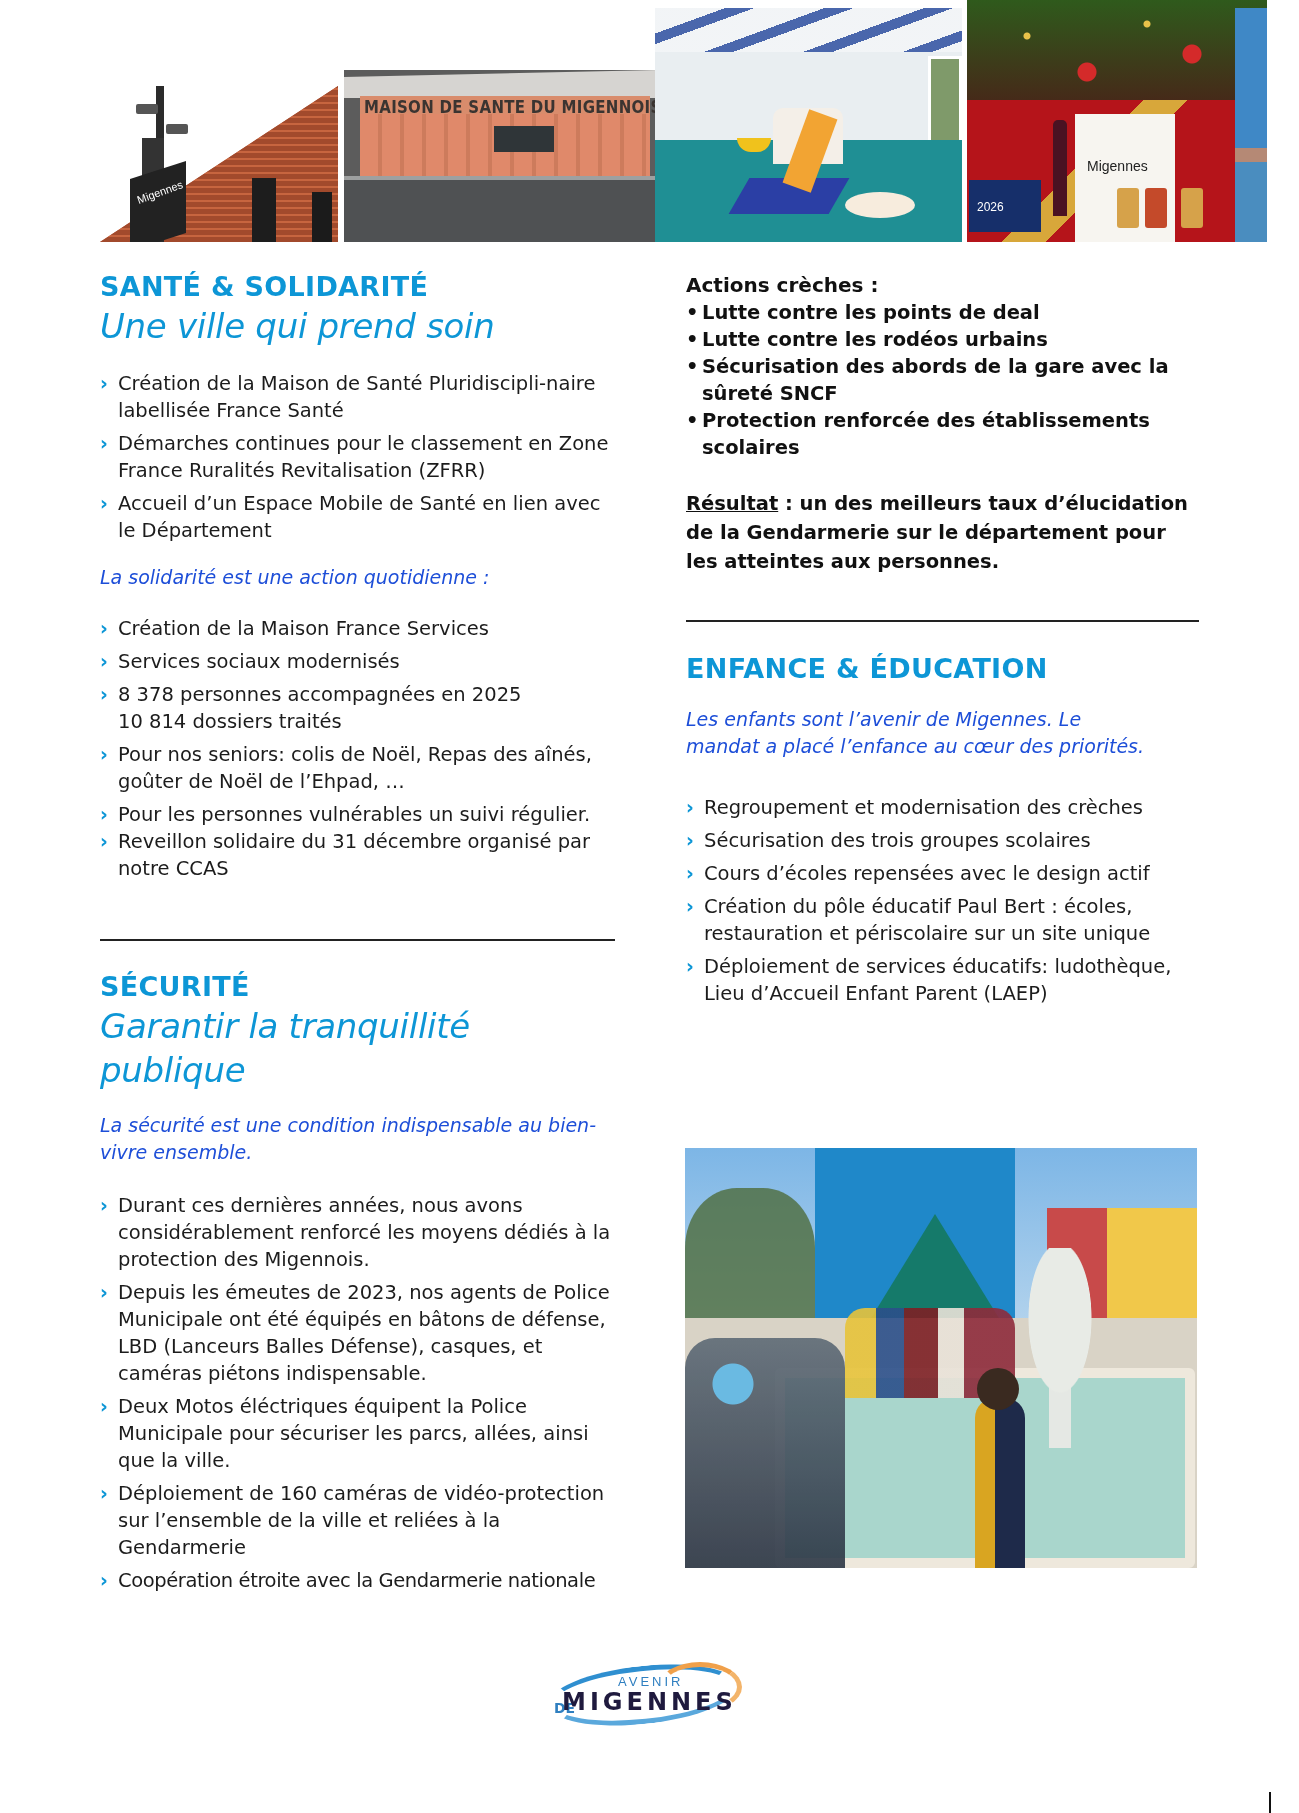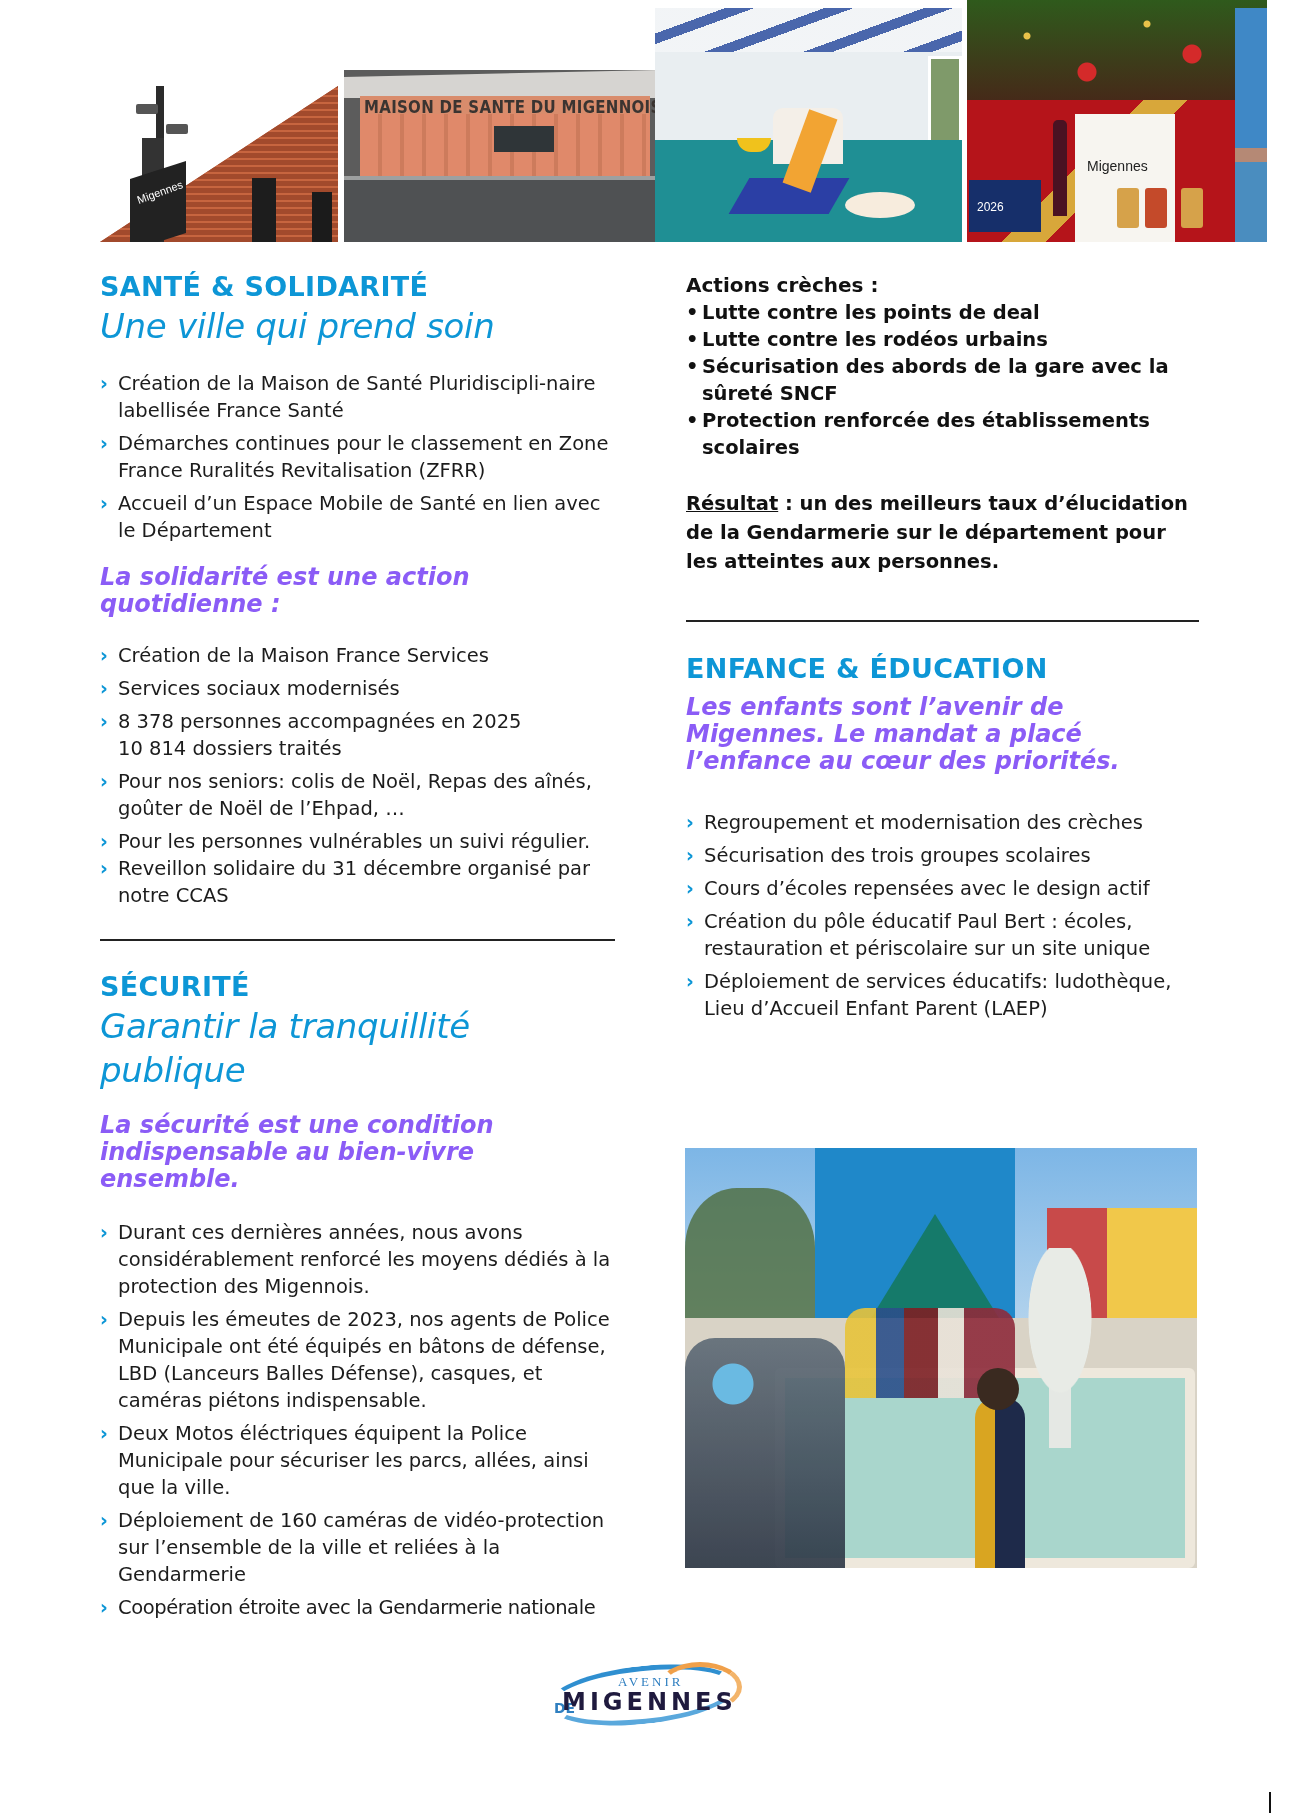--- a/index.html
+++ b/index.html
@@ -66,21 +66,21 @@
   .ph-noel .right-strip { position: absolute; right: -20px; top: 8px; width: 52px; height: 234px;
       background: linear-gradient(180deg, #3f88c6 0 60%, #b58975 60% 66%, #4a8dbf 66%); }
 
   
   .col { position: absolute; }
   .col-left { left: 100px; top: 270px; width: 520px; }
   .col-right { left: 686px; top: 272px; width: 515px; }
 
   .sec-title { color: #0d96d6; font-family: "DejaVu Sans", sans-serif; font-weight: bold; font-size: 27px; letter-spacing: 0.3px; line-height: 34px; }
   .sec-sub { color: #0d96d6; font-family: "DejaVu Sans", sans-serif; font-style: italic; font-weight: 300; font-size: 34px; line-height: 44px; letter-spacing: -0.3px; }
-  .lead { color: #8b5cf6; font-family: "DejaVu Sans", sans-serif; font-style: italic; font-weight: bold; font-size: 24px; line-height: 27px; }
+  .lead { color: #1d4ed8; font-family: "DejaVu Sans", sans-serif; font-style: italic; font-weight: normal; font-size: 19px; line-height: 27px; }
 
   .chev-list { list-style: none; }
   .chev-list li { position: relative; padding-left: 18px; font-family: "DejaVu Sans", sans-serif; font-size: 19.5px; line-height: 27px; color: #1c1c1c; margin-bottom: 6px; }
   .chev-list li .chev { position: absolute; left: 0; top: 0; color: #0d96d6; font-weight: bold; font-size: 19px; }
 
   .rule { position: absolute; height: 2px; background: #222; }
 
   .bold-text { font-family: "DejaVu Sans", sans-serif; font-weight: bold; color: #111; }
   .actions-title { font-size: 20px; line-height: 27px; }
   .dot-list { list-style: none; }
@@ -103,21 +103,21 @@
   .ph-kids .kid1 { position: absolute; left: 290px; top: 250px; width: 50px; height: 170px; background: linear-gradient(90deg, #d9a521 0 40%, #1e2a4a 40%); border-radius: 20px 20px 0 0; }
   .ph-kids .kid1-head { position: absolute; left: 292px; top: 220px; width: 42px; height: 42px; border-radius: 50%; background: #3a2a20; }
   .ph-kids .crowd { position: absolute; left: 0; top: 190px; width: 160px; height: 230px; background: radial-gradient(circle at 30% 20%, #5fb8e6 0 20px, transparent 21px), linear-gradient(180deg, #5e6b77, #2c3645); border-radius: 30px 30px 0 0; opacity: .9; }
   .ph-kids .people { position: absolute; left: 160px; top: 160px; width: 170px; height: 90px;
       background: linear-gradient(90deg, #e7c33a 0 18%, #2b4f8a 18% 35%, #7d1f24 35% 55%, #e9e2d8 55% 70%, #8e2b3b 70% 100%); opacity: .9; border-radius: 20px 20px 0 0; }
 
   
   .logo { position: absolute; left: 538px; top: 1660px; width: 220px; height: 70px; }
   .logo-swoosh-blue { position: absolute; left: 10px; top: 6px; width: 190px; height: 58px; border: 5px solid transparent; border-top-color: #2f8fd0; border-bottom-color: #5aa8dc; border-radius: 50%; transform: rotate(-6deg); }
   .logo-swoosh-orange { position: absolute; left: 120px; top: 2px; width: 84px; height: 50px; border: 5px solid transparent; border-top-color: #f0a04a; border-right-color: #f3b46a; border-radius: 50%; }
-  .logo-avenir { position: absolute; left: 80px; top: 14px; font-family: Liberation Serif, serif; font-size: 13px; letter-spacing: 3px; color: #2f7fc0; }
+  .logo-avenir { position: absolute; left: 80px; top: 14px; font-family: Liberation Sans, sans-serif; font-size: 13px; letter-spacing: 3px; color: #2f7fc0; }
   .logo-de { position: absolute; left: 16px; top: 40px; font-family: "DejaVu Sans", sans-serif; font-size: 14px; color: #2f7fc0; font-weight: bold; }
   .logo-mig { position: absolute; left: 24px; top: 28px; font-family: "DejaVu Sans", sans-serif; font-weight: bold; font-size: 24px; letter-spacing: 4px; color: #1f1a3e; }
 
   .page-mark { position: absolute; left: 1269px; top: 1792px; width: 2px; height: 21px; background: #111; }
 </style>
 </head>
 <body>
 
 <div class="banner">
   <div class="photo ph-cctv">
@@ -213,21 +213,21 @@
     <li><span class="dot">•</span><span>Sécurisation des abords de la gare avec la sûreté SNCF</span></li>
     <li><span class="dot">•</span><span>Protection renforcée des établissements scolaires</span></li>
   </ul>
   <p class="bold-text result"><u>Résultat</u><span> : un des meilleurs taux d’élucidation de la Gendarmerie sur le département pour les atteintes aux personnes.</span></p>
 </div>
 
 <div class="rule" style="left:686px; top:620px; width:513px;"></div>
 
 <div class="col" style="left:686px; top:652px; width:515px;">
   <h2 class="sec-title">ENFANCE &amp; ÉDUCATION</h2>
-  <div class="lead" style="margin-top:8px; width:460px;">Les enfants sont l’avenir de Migennes. Le mandat a placé l’enfance au cœur des priorités.</div>
+  <div class="lead" style="margin-top:20px; width:460px;">Les enfants sont l’avenir de Migennes. Le mandat a placé l’enfance au cœur des priorités.</div>
   <ul class="chev-list" style="margin-top:34px;">
     <li><span class="chev">›</span><span>Regroupement et modernisation des crèches</span></li>
     <li><span class="chev">›</span><span>Sécurisation des trois groupes scolaires</span></li>
     <li><span class="chev">›</span><span>Cours d’écoles repensées avec le design actif</span></li>
     <li><span class="chev">›</span><span>Création du pôle éducatif Paul Bert : écoles, restauration et périscolaire sur un site unique</span></li>
     <li><span class="chev">›</span><span>Déploiement de services éducatifs: ludothèque, Lieu d’Accueil Enfant Parent (LAEP)</span></li>
   </ul>
 </div>
 
 <div class="ph-kids">

